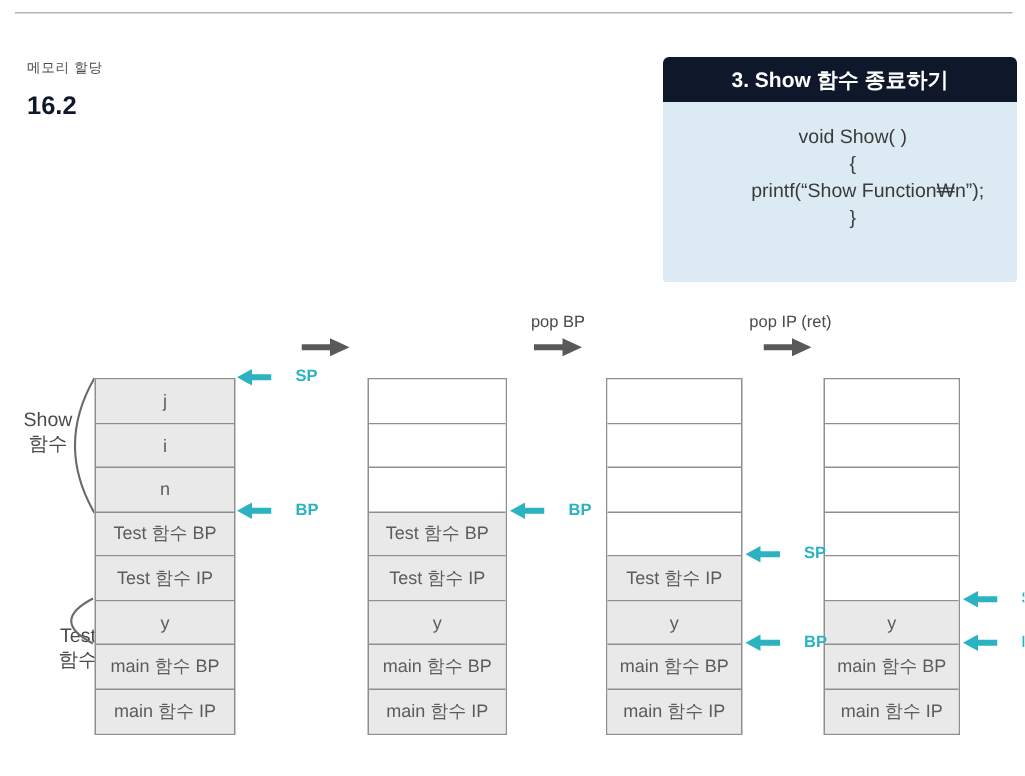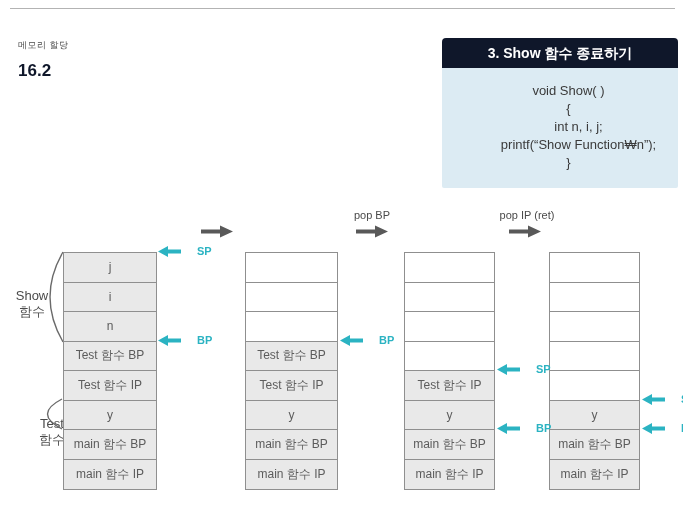--- a/index.html
+++ b/index.html
@@ -54,21 +54,20 @@
 
   <div class="top-rule"></div>
   <div class="sec-num">16.2</div>
   <div class="sec-sub">메모리 할당</div>
 
   <div class="panel">
     <div class="panel-header">3. Show 함수 종료하기</div>
     <div class="panel-body">
       <div class="code-line">void Show( )</div>
       <div class="code-line">{</div>
-      <div class="code-line indent">int n, i, j;</div>
       <div class="code-line indent">printf(“Show Function₩n”);</div>
       <div class="code-line">}</div>
     </div>
   </div>
 
   <svg class="dark-arrow" style="left:201px;top:225px;" width="33" height="13">
     <path d="M0,4.5 L19,4.5 L19,0.5 L32,6.5 L19,12.5 L19,8.5 L0,8.5 Z" fill="#595959"></path>
   </svg>
 
   <div class="trans-label" style="left:342px;top:208px;width:60px;">
@@ -78,21 +77,21 @@
     <path d="M0,4.5 L19,4.5 L19,0.5 L32,6.5 L19,12.5 L19,8.5 L0,8.5 Z" fill="#595959"></path>
   </svg>
 
   <div class="trans-label" style="left:492px;top:208px;width:70px;">
     <div>pop IP (ret)</div>
   </div>
   <svg class="dark-arrow" style="left:509px;top:225px;" width="33" height="13">
     <path d="M0,4.5 L19,4.5 L19,0.5 L32,6.5 L19,12.5 L19,8.5 L0,8.5 Z" fill="#595959"></path>
   </svg>
 
-  <div class="frame-label" style="left:12px;top:288px;">
+  <div class="frame-label" style="left:12px;top:272px;">
     <div>Show</div>
     <div>함수</div>
   </div>
   <svg class="brace" style="left:44px;top:251px;" width="20" height="92">
     <path d="M19,1 Q-7,46 19,91" fill="none" stroke="#6a6a6a" stroke-width="1.4"></path>
   </svg>
 
   <div class="frame-label" style="left:14px;top:416px;margin-left:18px;">
     <div>Test</div>
     <div>함수</div>

